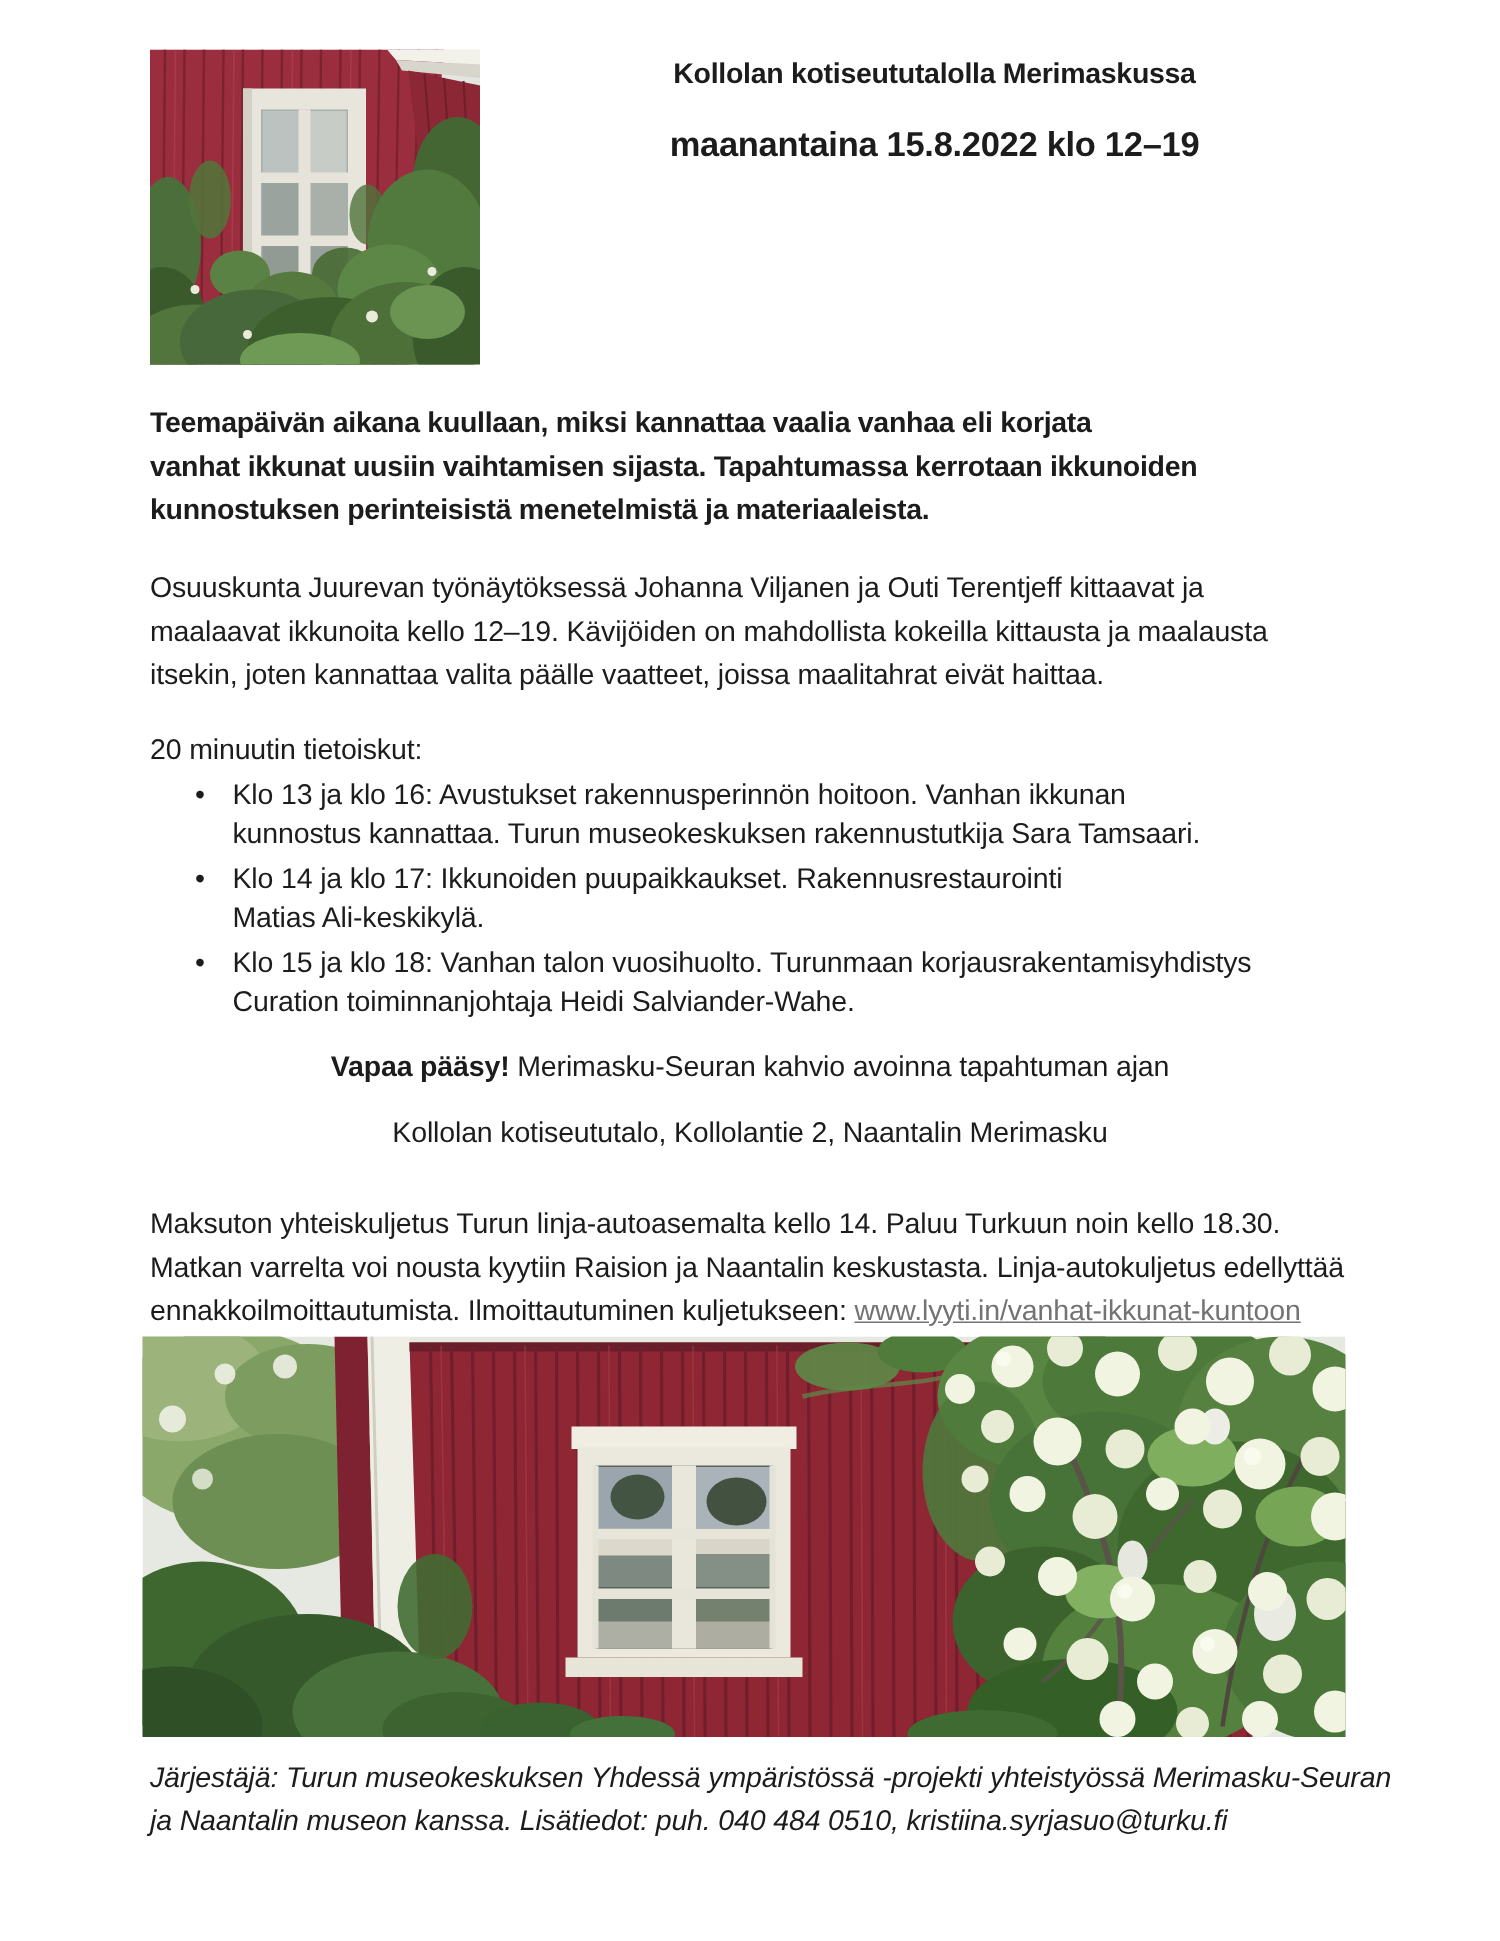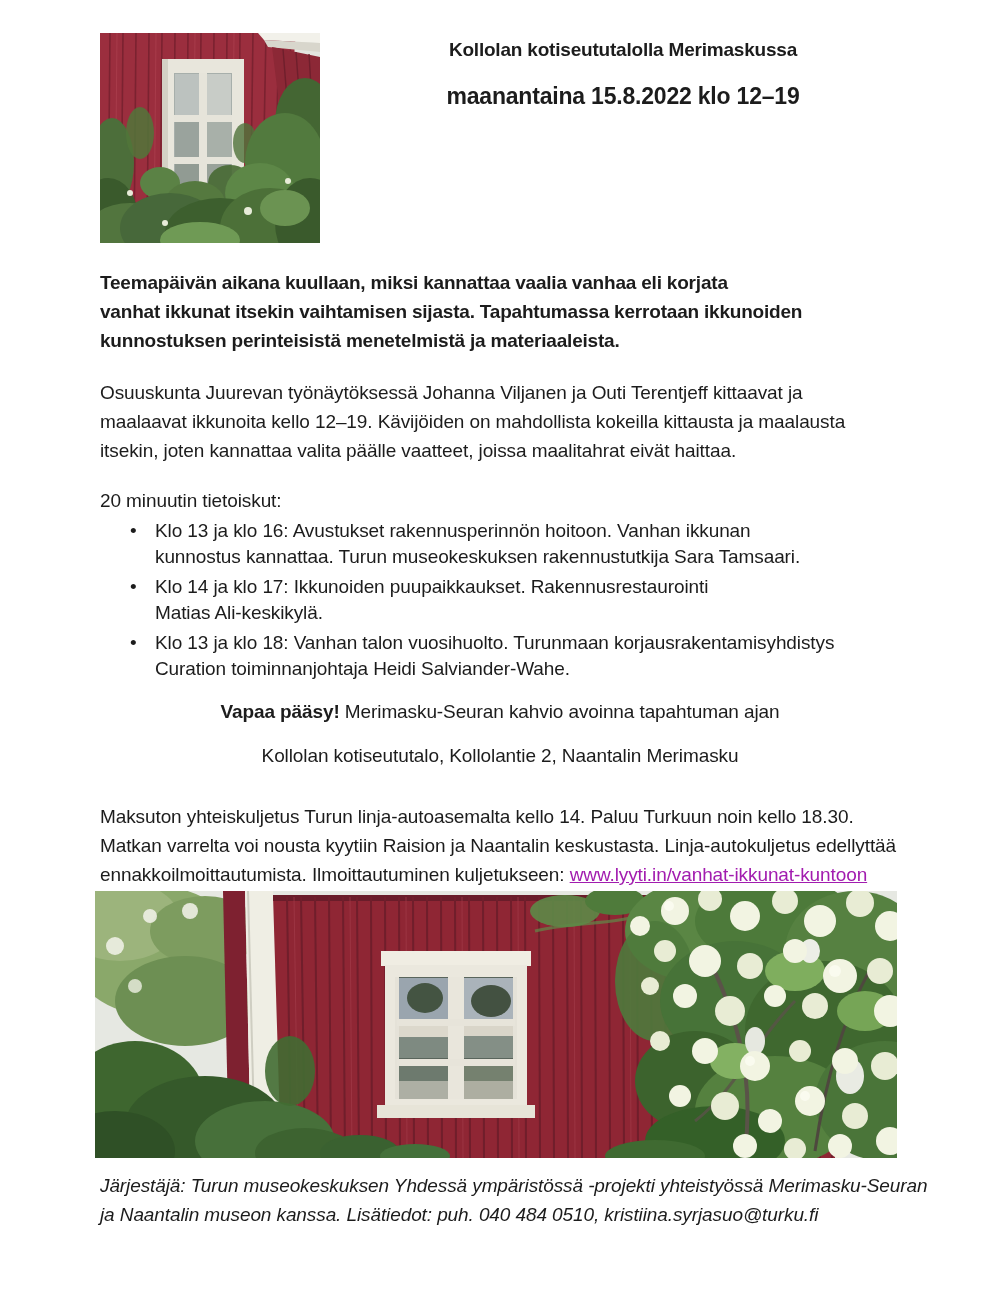--- a/index.html
+++ b/index.html
@@ -68,21 +68,21 @@
   }
   ul.bullets li .bullet-mark {
     position: absolute;
     left: 30px;
     top: 0;
   }
   .free-entry { margin-top: 15px; }
   .address { margin-top: 15px; }
   .transport { margin-top: 32px; }
   .line3 { display: block; white-space: pre; }
-  a.reg-link { color: #a21caf; text-decoration: underline; cursor: pointer; }
+  a.reg-link { color: #737373; text-decoration: underline; cursor: pointer; }
   .photo-bottom {
     width: 802px;
     height: 267px;
     margin-top: 2px;
     margin-left: -5px;
   }
   .org-footer { margin-top: 13px; font-style: italic; }
 </style>
 </head>
 <body>
@@ -165,21 +165,21 @@
       </svg>
     </div>
     <div class="header-text">
       <h2 class="subtitle">Kollolan kotiseututalolla Merimaskussa</h2>
       <h3 class="dateline">maanantaina 15.8.2022 klo 12–19</h3>
     </div>
   </div>
 
   <p class="para intro">
       <span class="pre">Teemapäivän aikana kuullaan, miksi kannattaa vaalia vanhaa eli korjata
-vanhat ikkunat itsekin vaihtamisen sijasta. Tapahtumassa kerrotaan ikkunoiden
+vanhat ikkunat uusiin vaihtamisen sijasta. Tapahtumassa kerrotaan ikkunoiden
 kunnostuksen perinteisistä menetelmistä ja materiaaleista.</span>
     </p>
 
 
   <p class="para workshop">
       <span class="pre">Osuuskunta Juurevan työnäytöksessä Johanna Viljanen ja Outi Terentjeff kittaavat ja
 maalaavat ikkunoita kello 12–19. Kävijöiden on mahdollista kokeilla kittausta ja maalausta
 itsekin, joten kannattaa valita päälle vaatteet, joissa maalitahrat eivät haittaa.</span>
     </p>
 
@@ -191,21 +191,21 @@
         <span class="pre">Klo 13 ja klo 16: Avustukset rakennusperinnön hoitoon. Vanhan ikkunan
 kunnostus kannattaa. Turun museokeskuksen rakennustutkija Sara Tamsaari.</span>
       </li>
     <li>
         <span class="bullet-mark">•</span>
         <span class="pre">Klo 14 ja klo 17: Ikkunoiden puupaikkaukset. Rakennusrestaurointi
 Matias Ali-keskikylä.</span>
       </li>
     <li>
         <span class="bullet-mark">•</span>
-        <span class="pre">Klo 13 ja klo 18: Vanhan talon vuosihuolto. Turunmaan korjausrakentamisyhdistys
+        <span class="pre">Klo 15 ja klo 18: Vanhan talon vuosihuolto. Turunmaan korjausrakentamisyhdistys
 Curation toiminnanjohtaja Heidi Salviander-Wahe.</span>
       </li>
   </ul>
 
   <p class="para center free-entry"><span class="bold">Vapaa pääsy!</span><span> Merimasku-Seuran kahvio avoinna tapahtuman ajan</span></p>
 
   <p class="para center address">Kollolan kotiseututalo, Kollolantie 2, Naantalin Merimasku</p>
 
   <p class="para transport">
       <span class="pre">Maksuton yhteiskuljetus Turun linja-autoasemalta kello 14. Paluu Turkuun noin kello 18.30.

